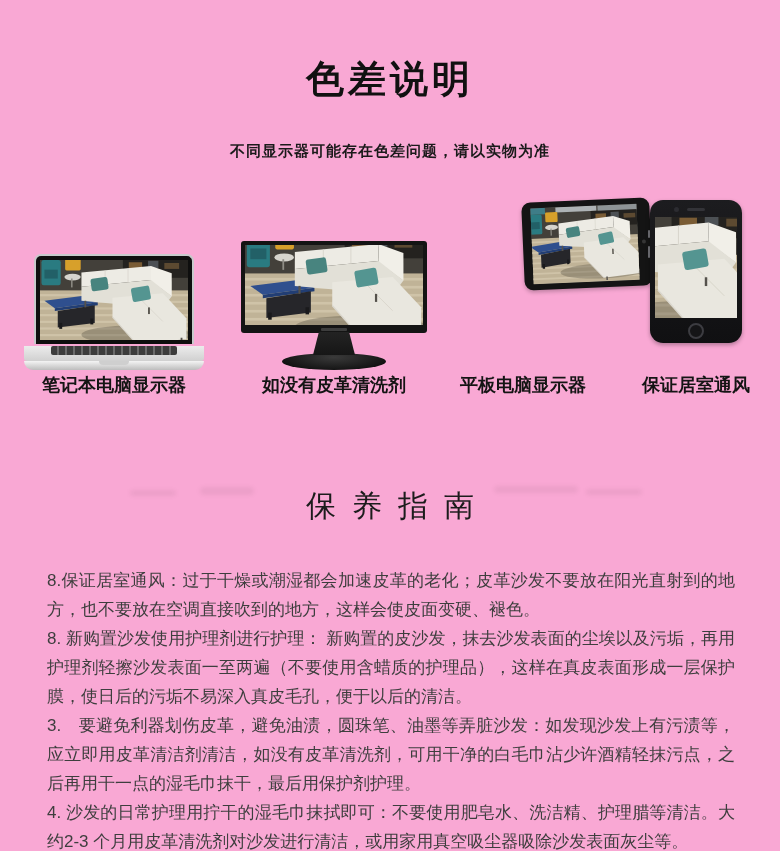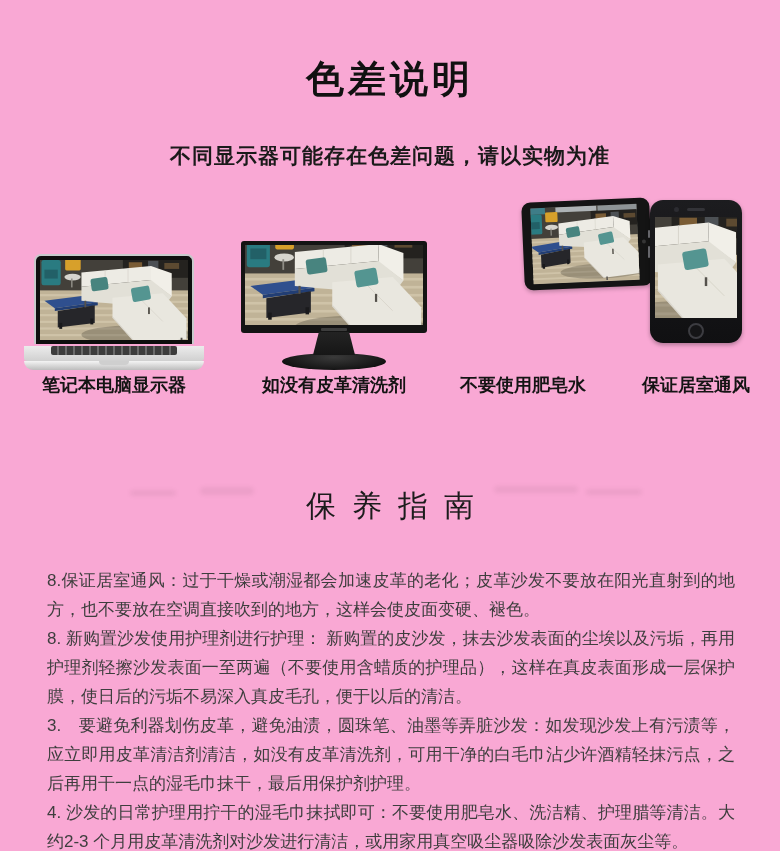--- a/index.html
+++ b/index.html
@@ -16,21 +16,21 @@
   
   .h1-title {
     position: absolute; top: 54px; left: 0; width: 100%;
     text-align: center;
     font-size: 38px; font-weight: 700; letter-spacing: 4px;
     color: #111111;
   }
   .subtitle {
     position: absolute; top: 142px; left: 0; width: 100%;
     text-align: center;
-    font-size: 21px; font-weight: 700; letter-spacing: 1px;
+    font-size: 15px; font-weight: 700; letter-spacing: 1px;
     color: #1a1a1a;
   }
   
   .devices { position: absolute; top: 227px; left: 0; width: 648px; height: 170px; }
   .device-cell { position: absolute; top: 0; height: 170px; }
   .cell-laptop  { left: 24px;  width: 180px; }
   .cell-monitor { left: 236px; width: 196px; }
   .cell-tablet  { left: 445px; width: 156px; }
   .cell-phone   { left: 634px; width: 124px; }
   .device-art { position: absolute; bottom: 27px; left: 50%; transform: translateX(-50%); }
@@ -241,21 +241,21 @@
       <div class="device-label">如没有皮革清洗剂</div>
     </div>
 
     <div class="device-cell cell-tablet">
       <div class="device-art tablet">
         <svg class="photo" viewBox="0 0 200 130" preserveAspectRatio="xMidYMid slice">
             <use href="#sofa-scene"></use>
           </svg>
         <div class="tablet-cam"></div>
       </div>
-      <div class="device-label">不要使用肥皂水</div>
+      <div class="device-label">平板电脑显示器</div>
     </div>
 
     <div class="device-cell cell-phone">
       <div class="device-art phone">
         <div class="phone-speaker"></div>
         <div class="phone-cam"></div>
         <svg class="photo" viewBox="95 2 84 126" preserveAspectRatio="xMidYMid slice">
             <use href="#sofa-scene"></use>
           </svg>
         <div class="phone-home"></div>

